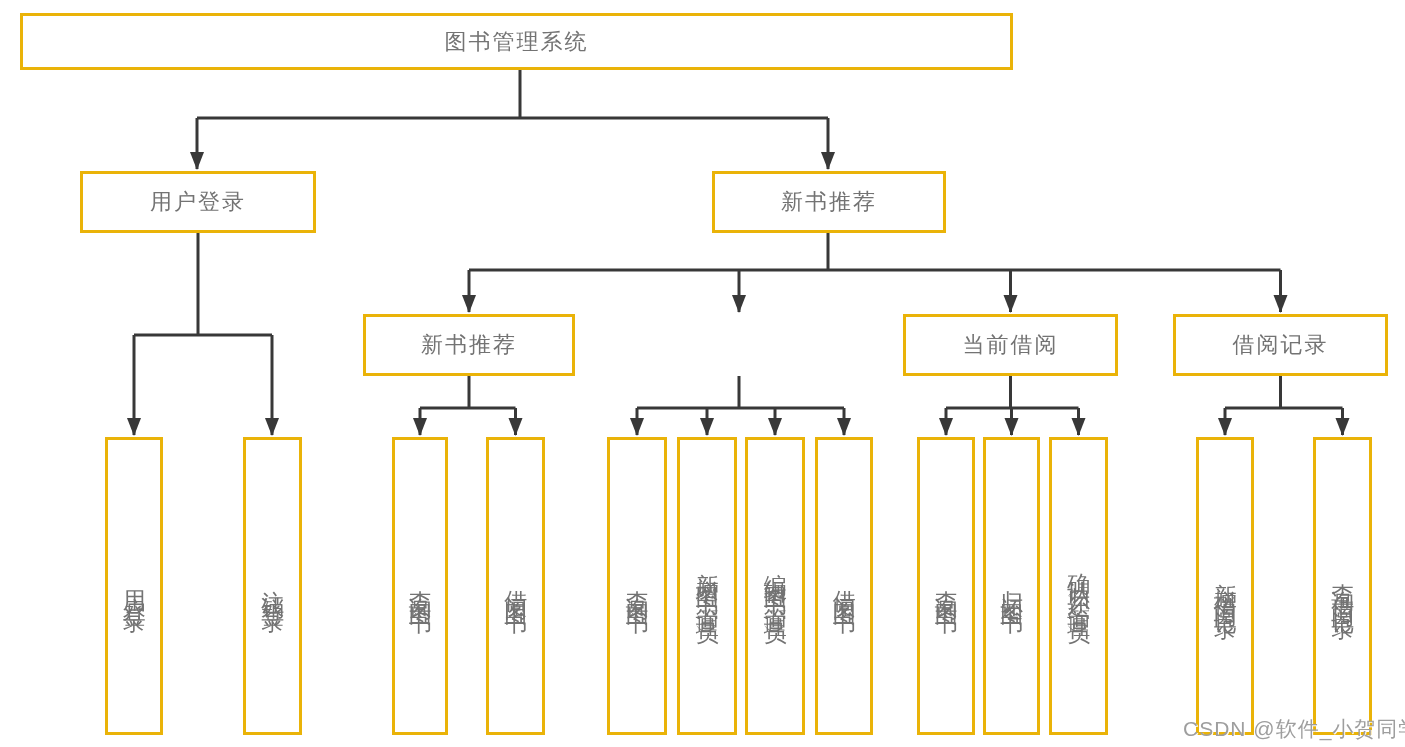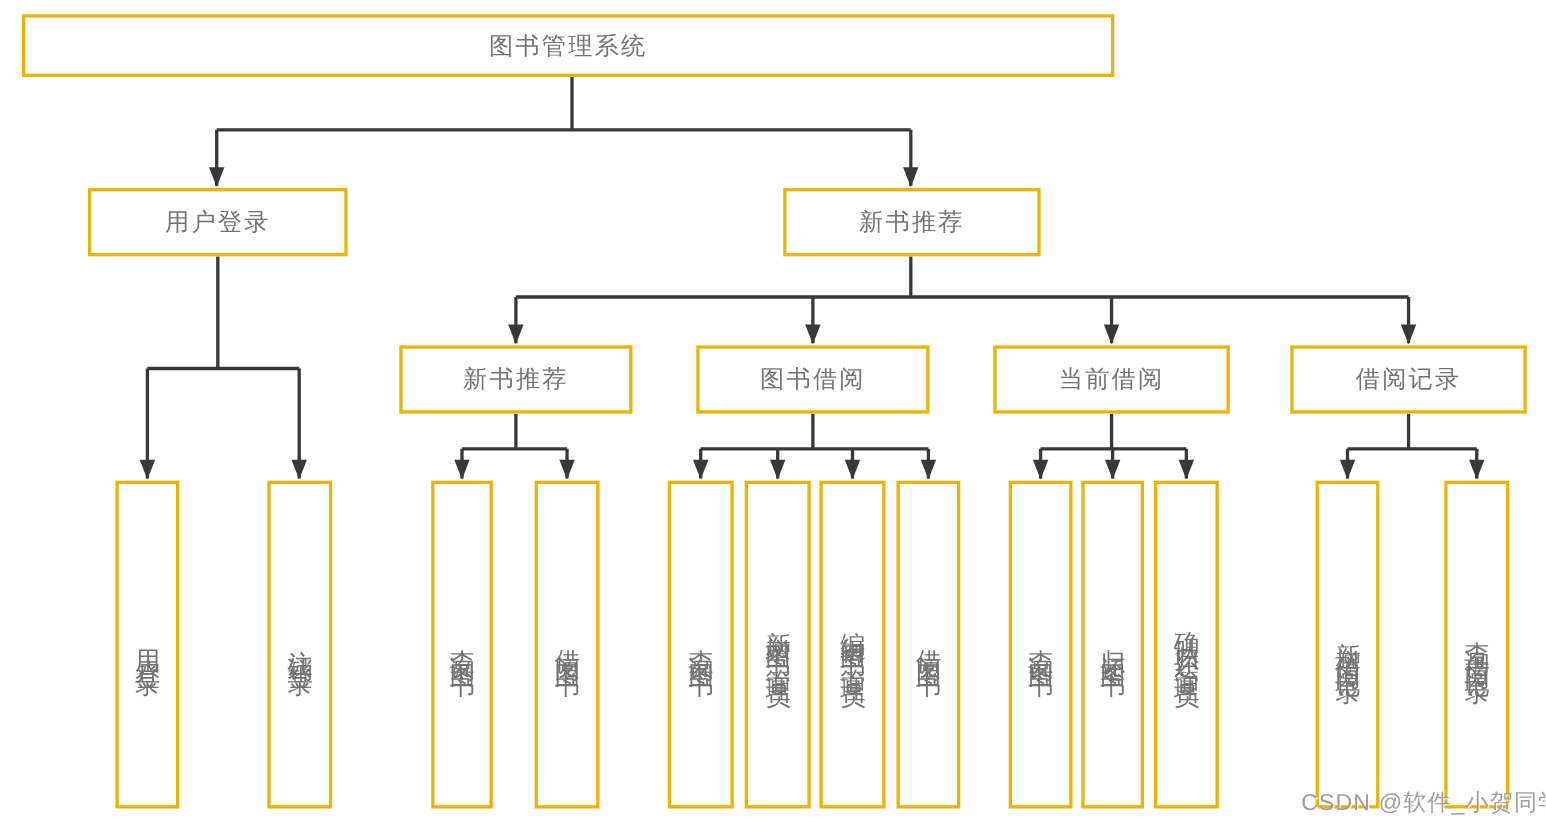--- a/index.html
+++ b/index.html
@@ -79,23 +79,20 @@
   <div class="node h" style="left:80px;top:171px;width:236px;height:62px">
     <span class="lbl">用户登录</span>
   </div>
   <div class="node h" style="left:712px;top:171px;width:234px;height:62px">
     <span class="lbl">新书推荐</span>
   </div>
 
   <div class="node h" style="left:363px;top:314px;width:212px;height:62px">
     <span class="lbl">新书推荐</span>
   </div>
-  <div class="node h" style="left:633px;top:314px;width:212px;height:62px">
-    <span class="lbl">图书借阅</span>
-  </div>
   <div class="node h" style="left:1173px;top:314px;width:215px;height:62px">
     <span class="lbl">借阅记录</span>
   </div>
   <div class="node h" style="left:903px;top:314px;width:215px;height:62px">
     <span class="lbl">当前借阅</span>
   </div>
 
   <div class="node v" style="left:105px;top:437px;width:58px;height:298px">
     <span class="lbl">用户登录</span>
   </div>

